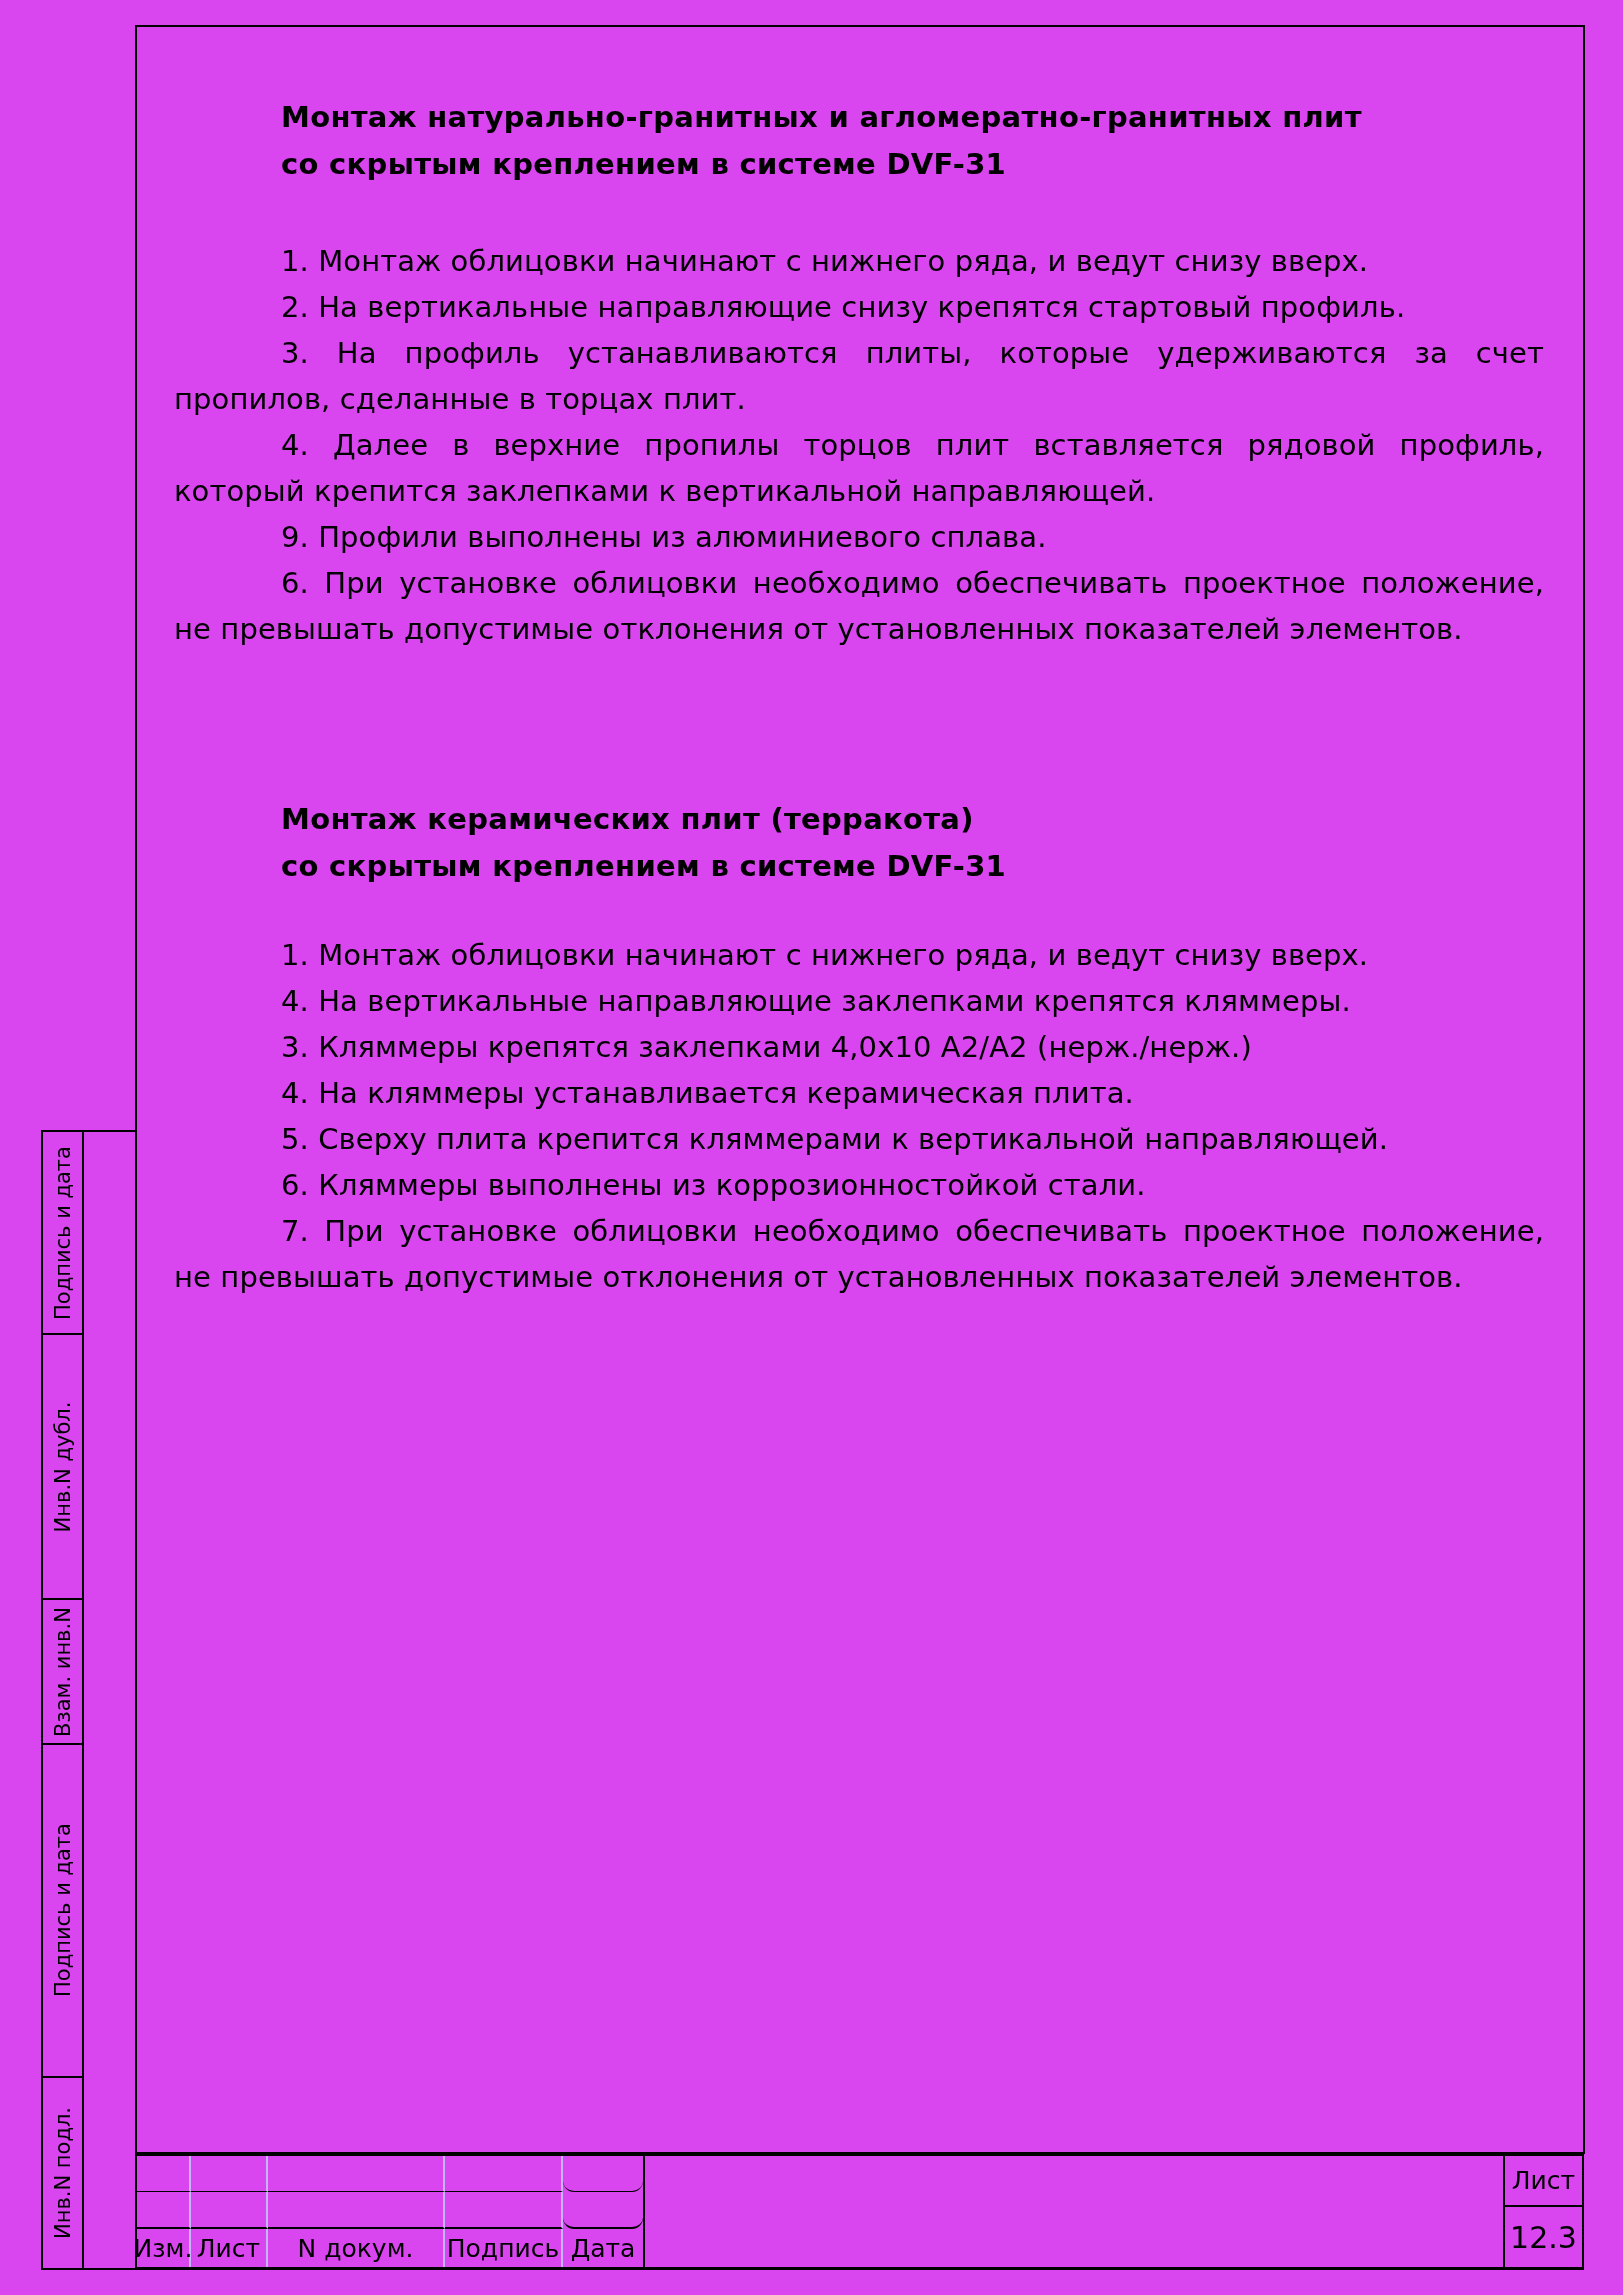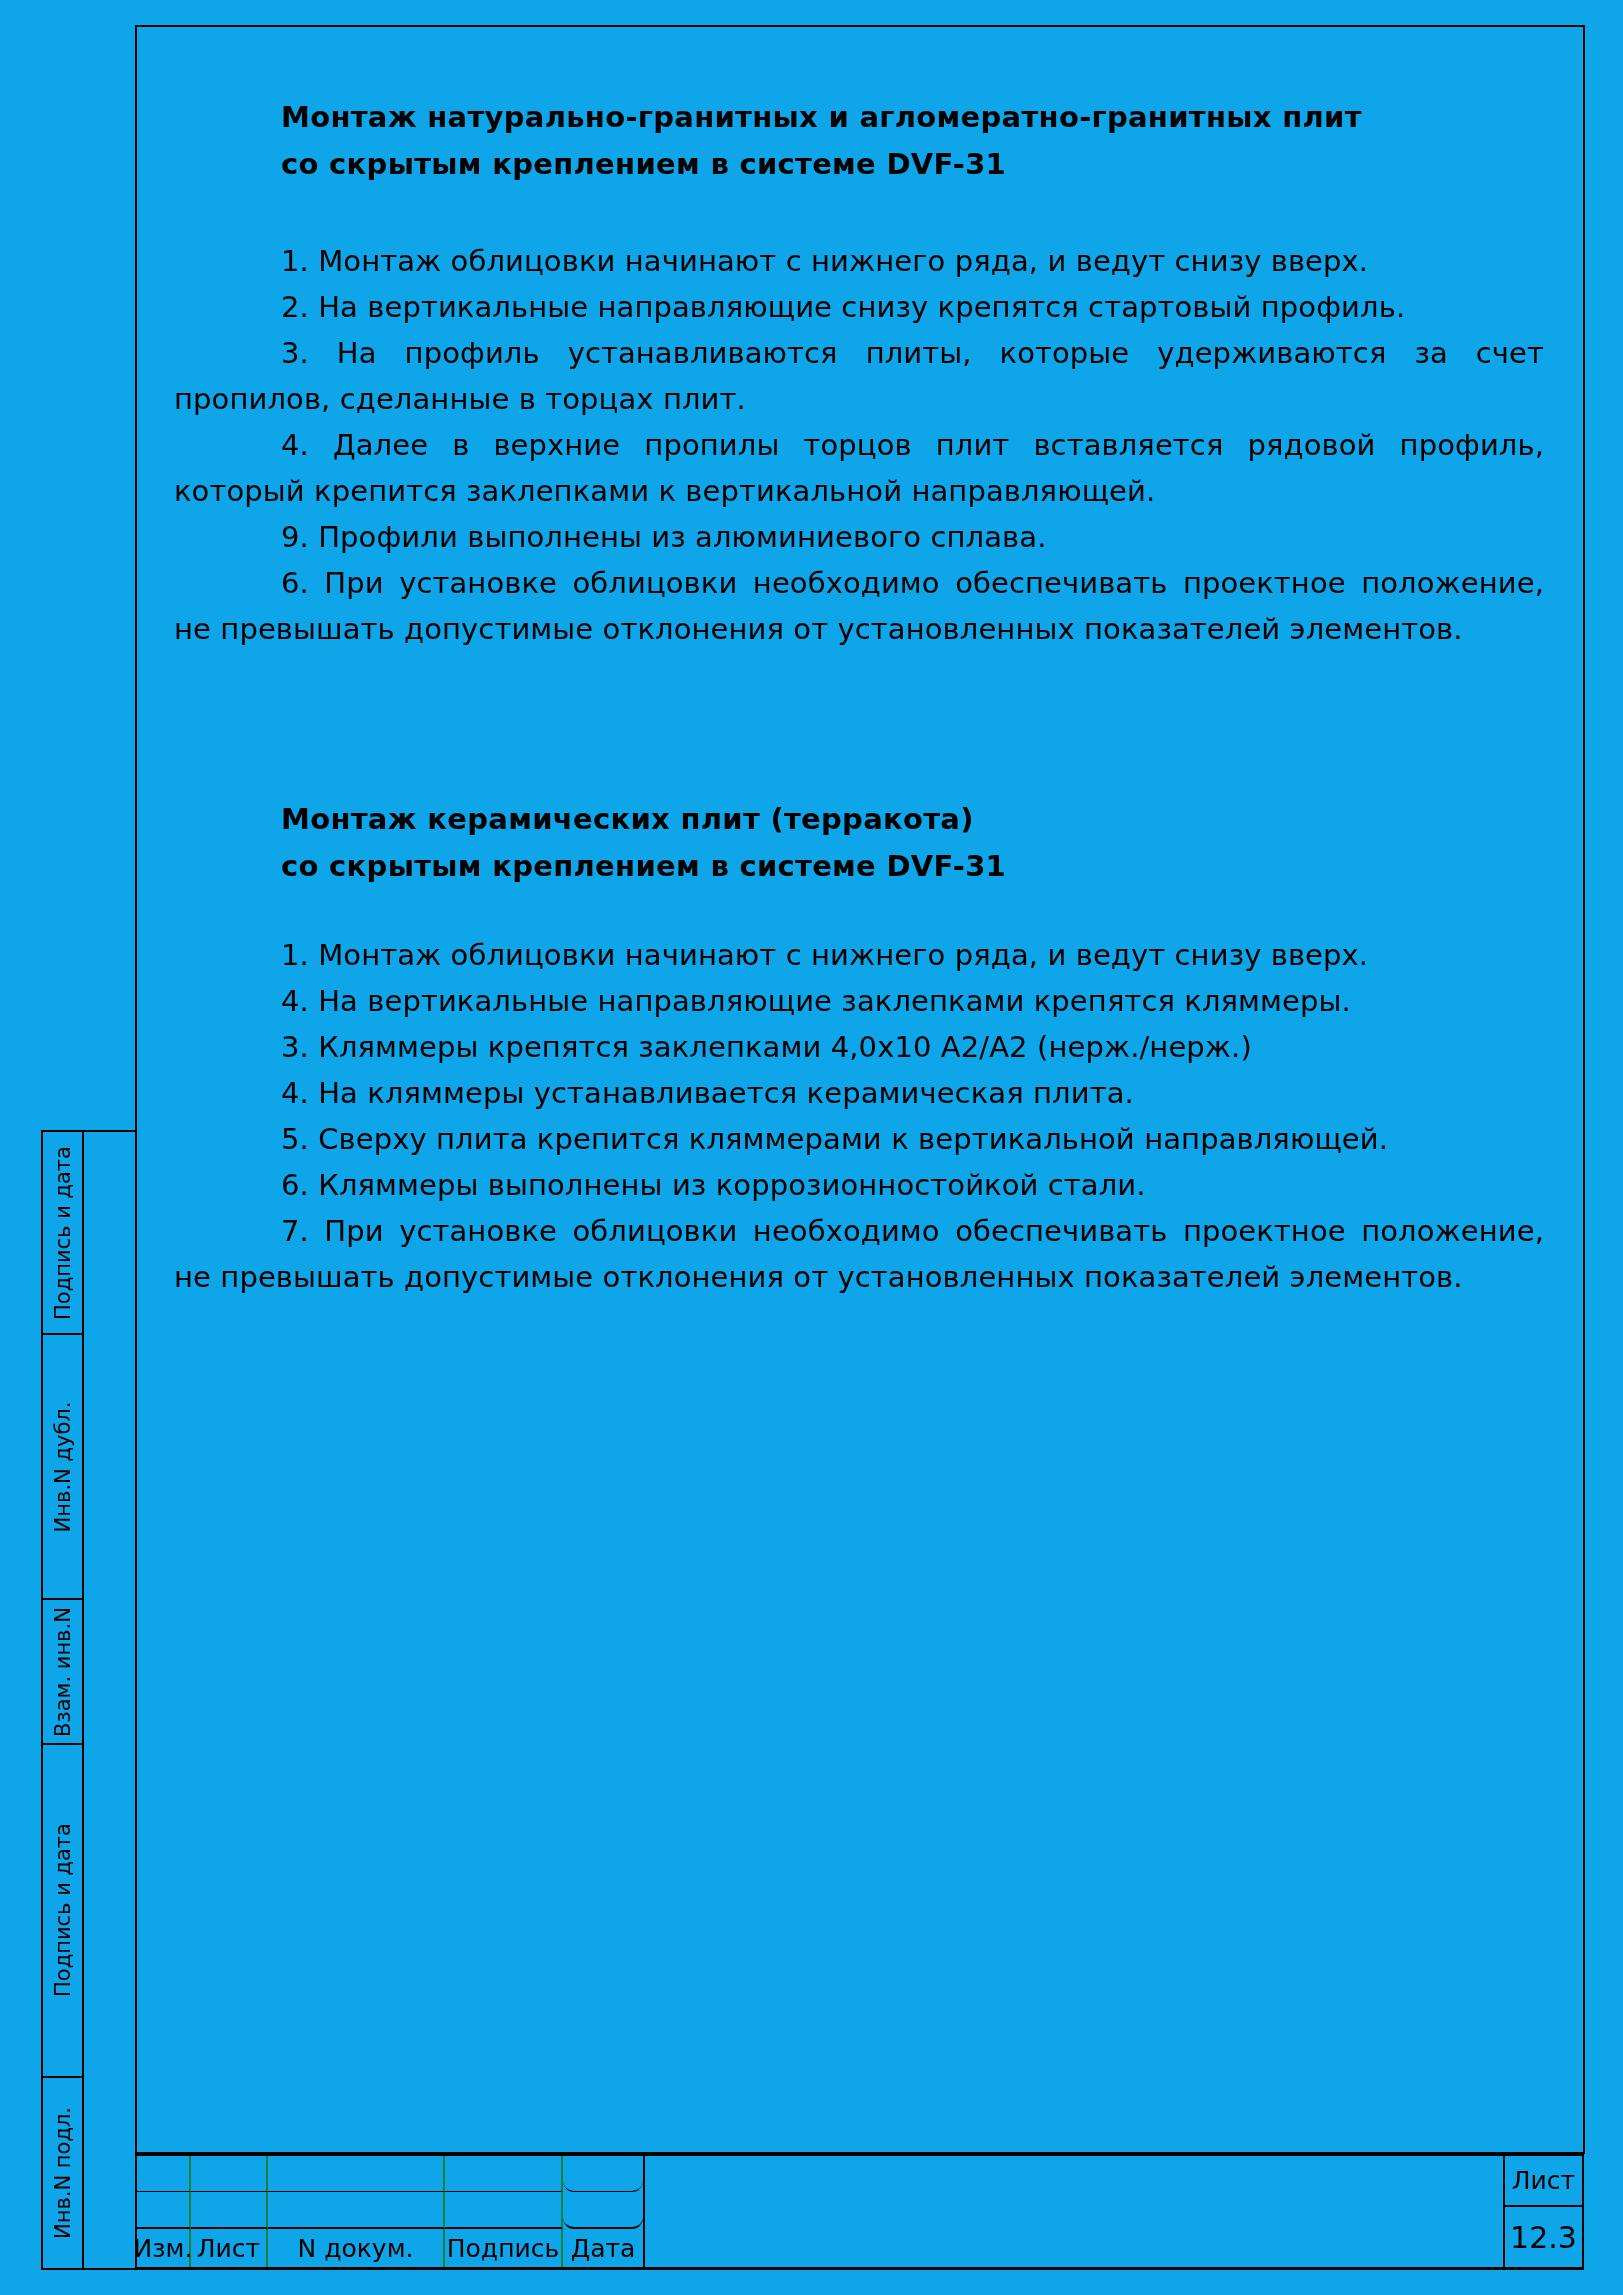--- a/index.html
+++ b/index.html
@@ -1,20 +1,20 @@
 <!DOCTYPE html>
 <html style="font-size:10.5px"><head>
 <meta charset="utf-8">
 <style>
   html, body { margin: 0; padding: 0; background: #fff; }
   .page {
     position: relative;
     width: 1623px;
     height: 2295px;
-    background: #0ea5e9;
+    background: #d946ef;
     color: #000;
     font-family: "DejaVu Sans", "Liberation Sans", sans-serif;
     overflow: hidden;
   }
 
   
   .frame {
     position: absolute;
     left: 135px; top: 25px;
     width: 1450px; height: 2129px;
@@ -88,21 +88,21 @@
     width: 510px; height: 116px;
     box-sizing: border-box;
     border: 2.6px solid #000;
     border-right-width: 2px;
     border-bottom-width: 3.9px;
     display: grid;
     grid-template-columns: 54px 77px 177px 118px 1fr;
     grid-template-rows: 36px 37px 1fr;
   }
   .tbc {
-    border-right: 2px solid #15803d;
+    border-right: 2px solid #c4b5fd;
     border-bottom: 1.3px solid #000;
     box-sizing: border-box;
     display: flex;
     align-items: center;
     justify-content: center;
     font-size: 25px;
     overflow: visible;
     white-space: nowrap;
   }
   .tbc.colend { border-right: none; border-radius: 11px; }

